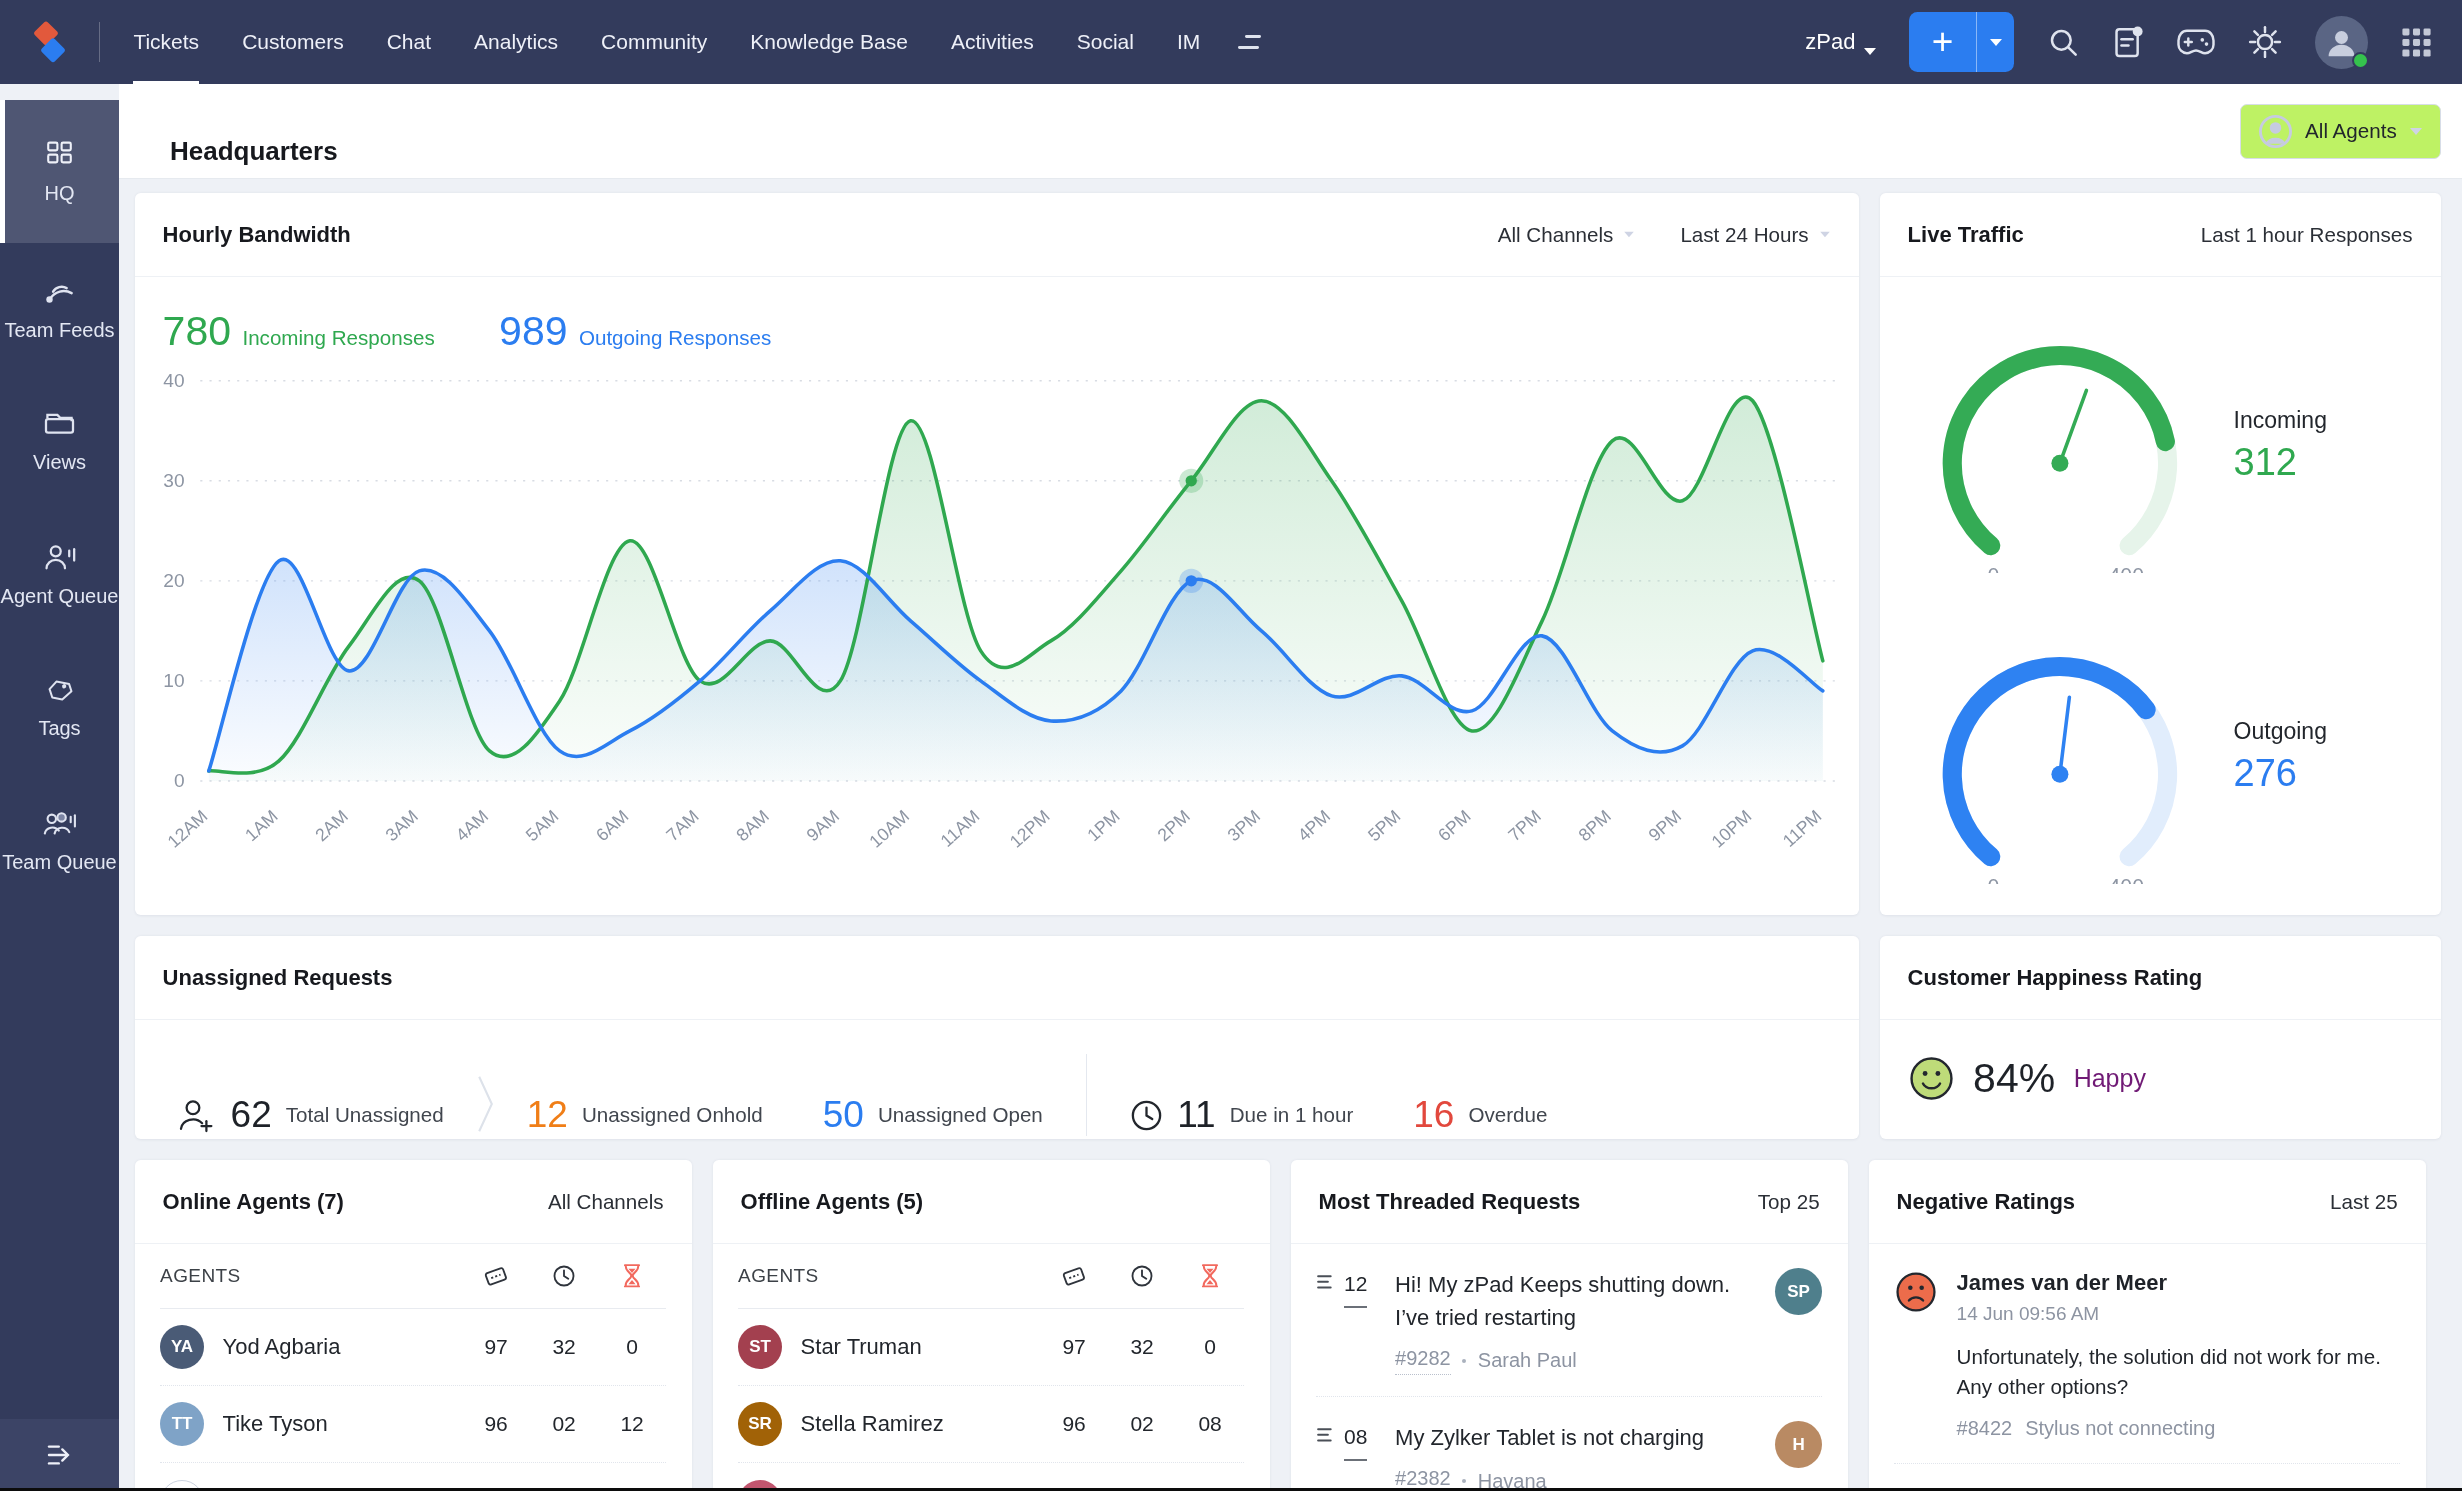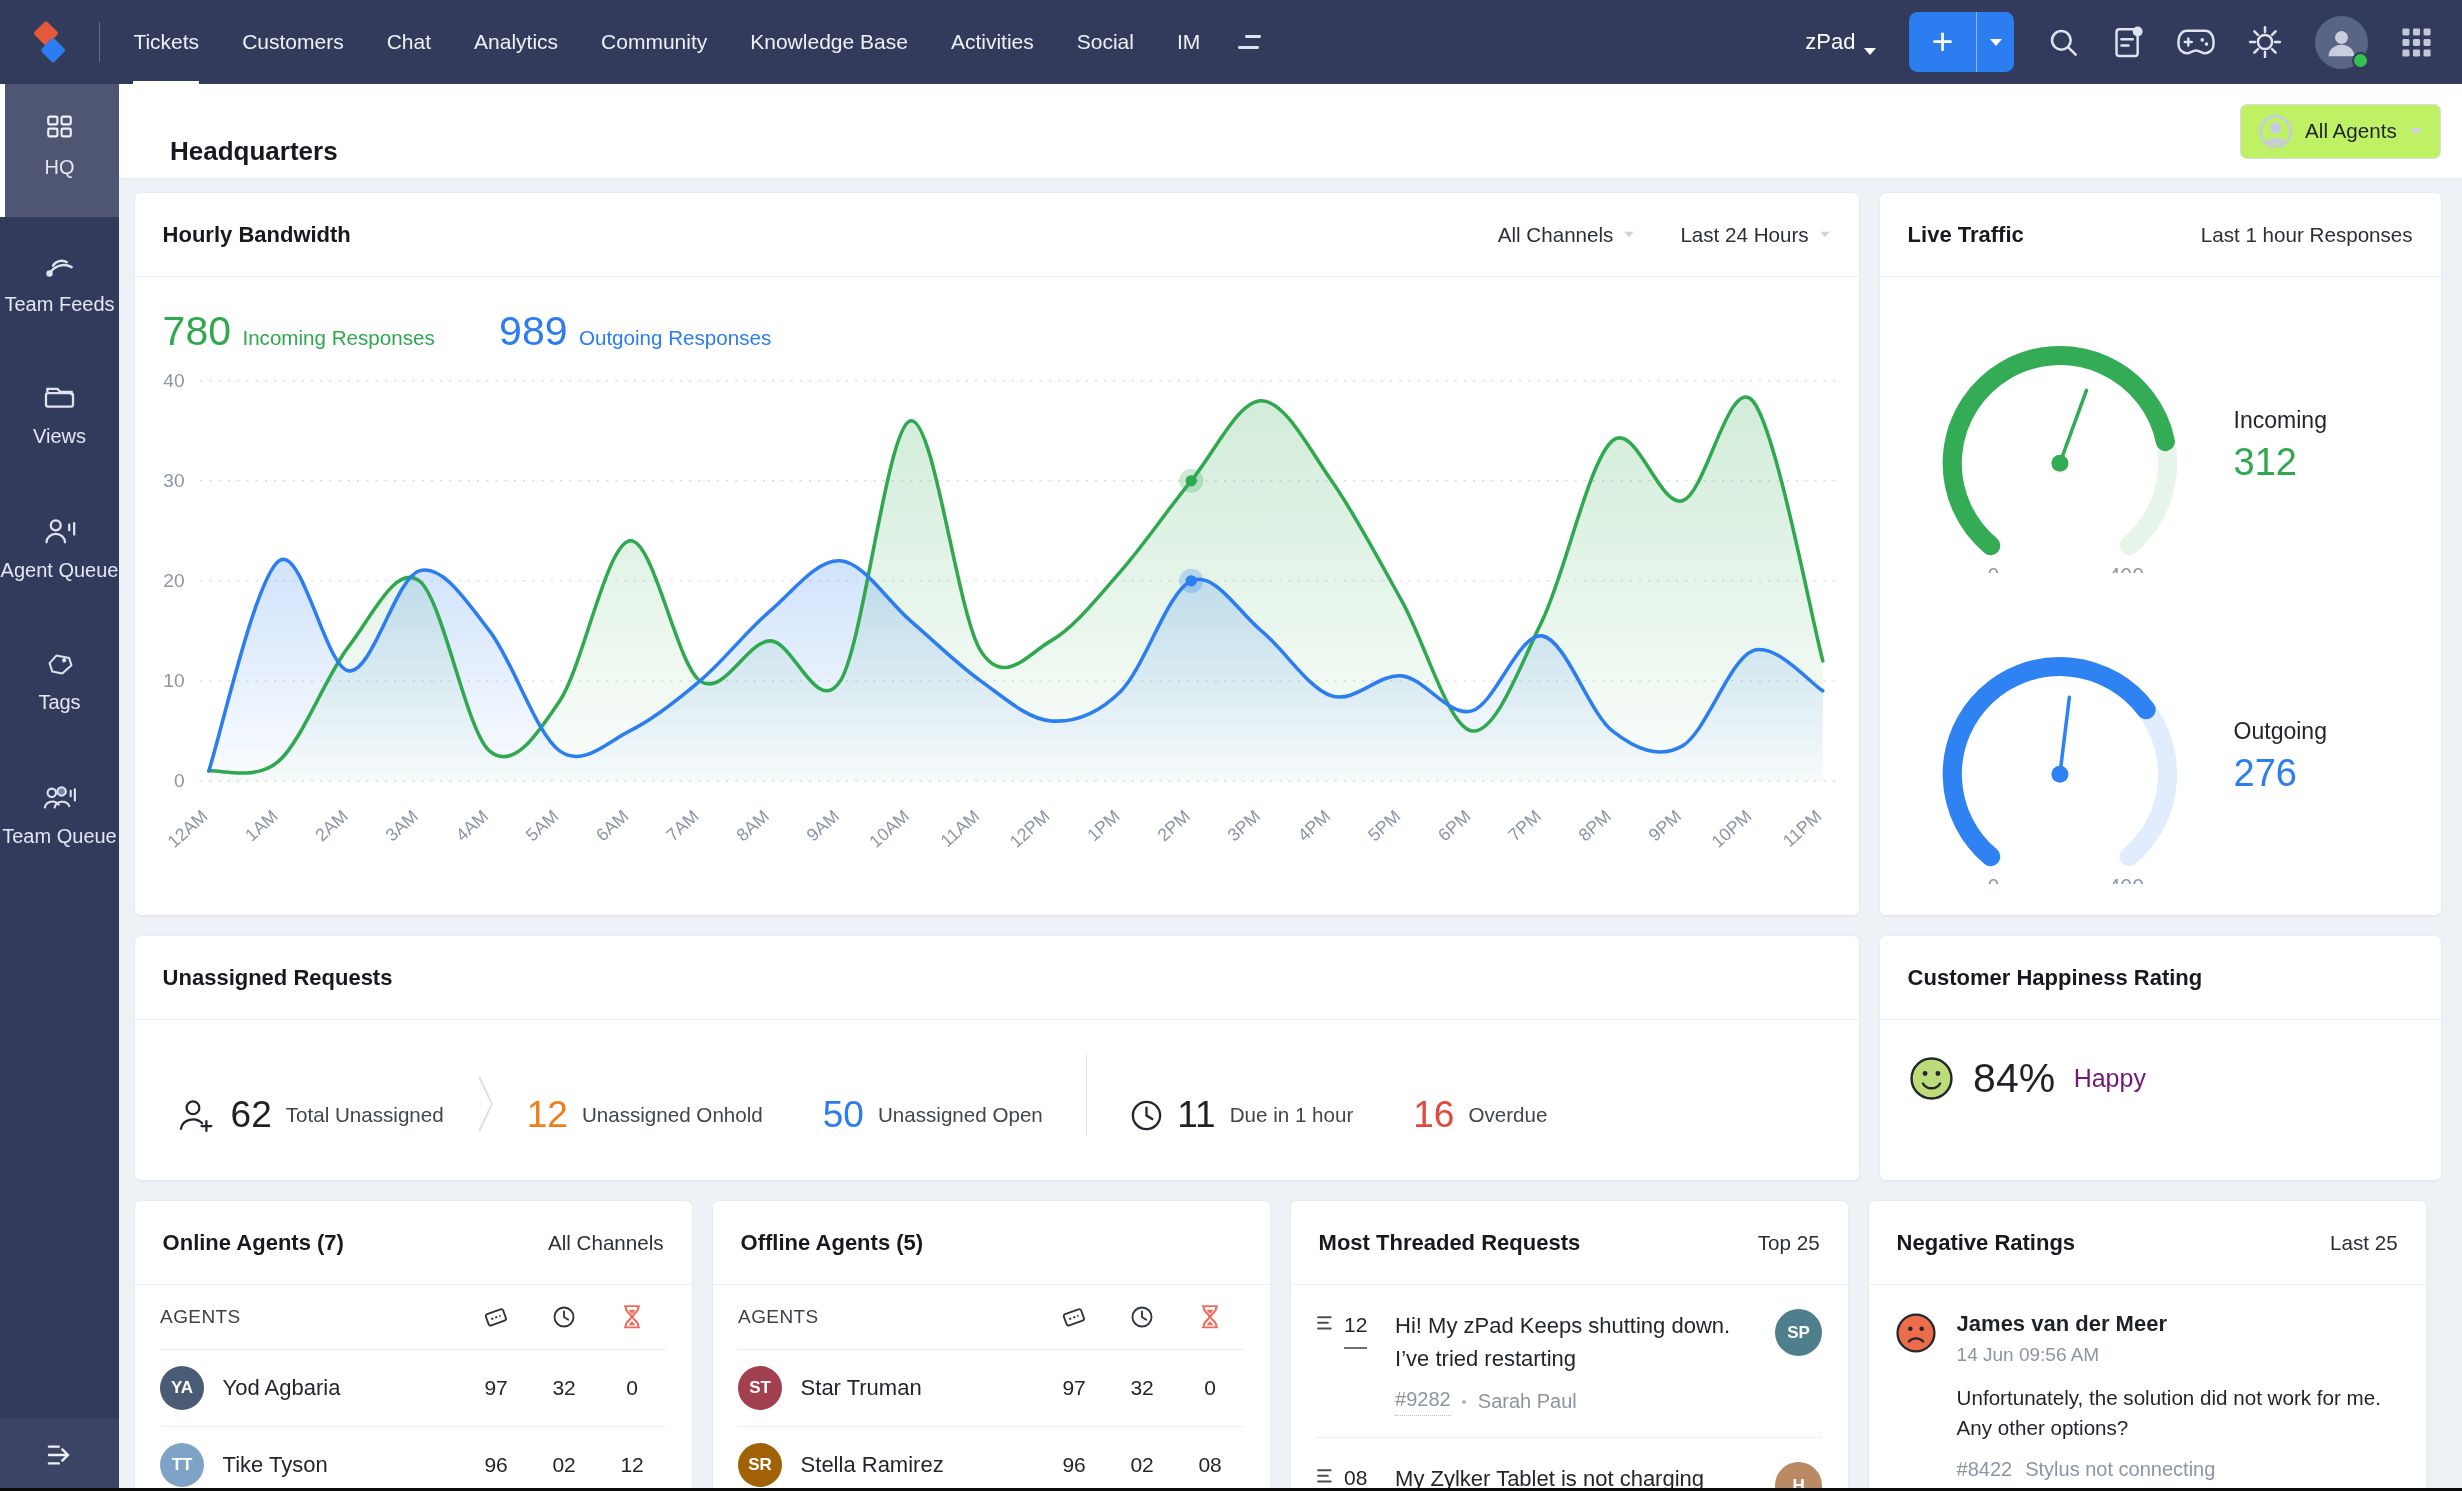--- a/index.html
+++ b/index.html
@@ -27,21 +27,21 @@
   .add-btn .plus { width:68px; background:#2b7df0; color:#fff; font-size:37px; font-weight:300;
     display:flex; align-items:center; justify-content:center; border-right:1.4px solid rgba(255,255,255,.45); }
   .add-btn .dd { width:37px; background:#2b7df0; display:flex; align-items:center; justify-content:center; }
   .ic { display:flex; align-items:center; justify-content:center; cursor:pointer; }
   .avatar-nav { width:53px; height:53px; border-radius:50%; background:#5a6584; position:relative;
     display:flex; align-items:center; justify-content:center; overflow:visible; cursor:pointer; }
   .avatar-nav .dot { position:absolute; right:-1.4px; bottom:0px; width:17px; height:17px;
     background:#35c24d; border:2.8px solid #333b5c; border-radius:50%; }
 
   
-  .sidebar { position:absolute; left:0; top:74px; width:119px; bottom:0; background:#333b5c; z-index:20;
+  .sidebar { position:absolute; left:0; top:100px; width:119px; bottom:0; background:#333b5c; z-index:20;
     display:flex; flex-direction:column; }
   .side-item { height:133px; display:flex; flex-direction:column; align-items:center; justify-content:center;
     gap:12.8px; color:#e3e7f3; font-size:20px; text-align:center; line-height:1.25; cursor:pointer; position:relative; }
   .side-item.active { height:143px; background:rgba(255,255,255,.14); }
   .side-item.active::before { content:""; position:absolute; left:0; top:0; bottom:0; width:5px; background:#fff; }
   .side-collapse { margin-top:auto; height:72px; background:#3c4466; display:flex; align-items:center;
     justify-content:center; cursor:pointer; }
 
   
   .page { position:absolute; left:119px; top:84px; right:0; bottom:0; overflow:hidden; }
@@ -54,21 +54,21 @@
   .main { padding:14px 21px 0 15.6px; }
   .card { background:#fff; border-radius:5.7px; box-shadow:0 0.7px 2.8px rgba(25,39,70,.07); overflow:hidden; }
   .card-head { height:84px; display:flex; align-items:center; padding:0 28px; border-bottom:1.4px solid #eef1f5; }
   .card-title { font-size:22px; font-weight:600; color:#17191e; }
   .head-right { margin-left:auto; display:flex; align-items:center; gap:45px; }
   .dropdown { display:flex; align-items:center; gap:10px; font-size:20.6px; color:#2b2f36; cursor:pointer; }
   .dropdown .caret { transform:scale(.8); }
   .plain-filter { margin-left:auto; font-size:20.6px; color:#2b2f36; }
 
   .row1 { display:flex; gap:21px; height:722px; }
-  .row2 { display:flex; gap:21px; height:244px; margin-top:21px; }
+  .row2 { display:flex; gap:21px; height:203px; margin-top:21px; }
   .row3 { display:flex; gap:21px; height:497px; margin-top:21px; }
   .bw-card { width:1724px; }
   .lt-card { width:561px; }
   .sm-card { width:557px; }
 
   
   .bw-stats { display:flex; align-items:baseline; padding:31px 28px 0 28px; gap:11.4px; }
   .big-num { font-size:41px; }
   .stat-lab { font-size:20.6px; }
   .green { color:#2fa84f; } .blue { color:#2b7df0; }

